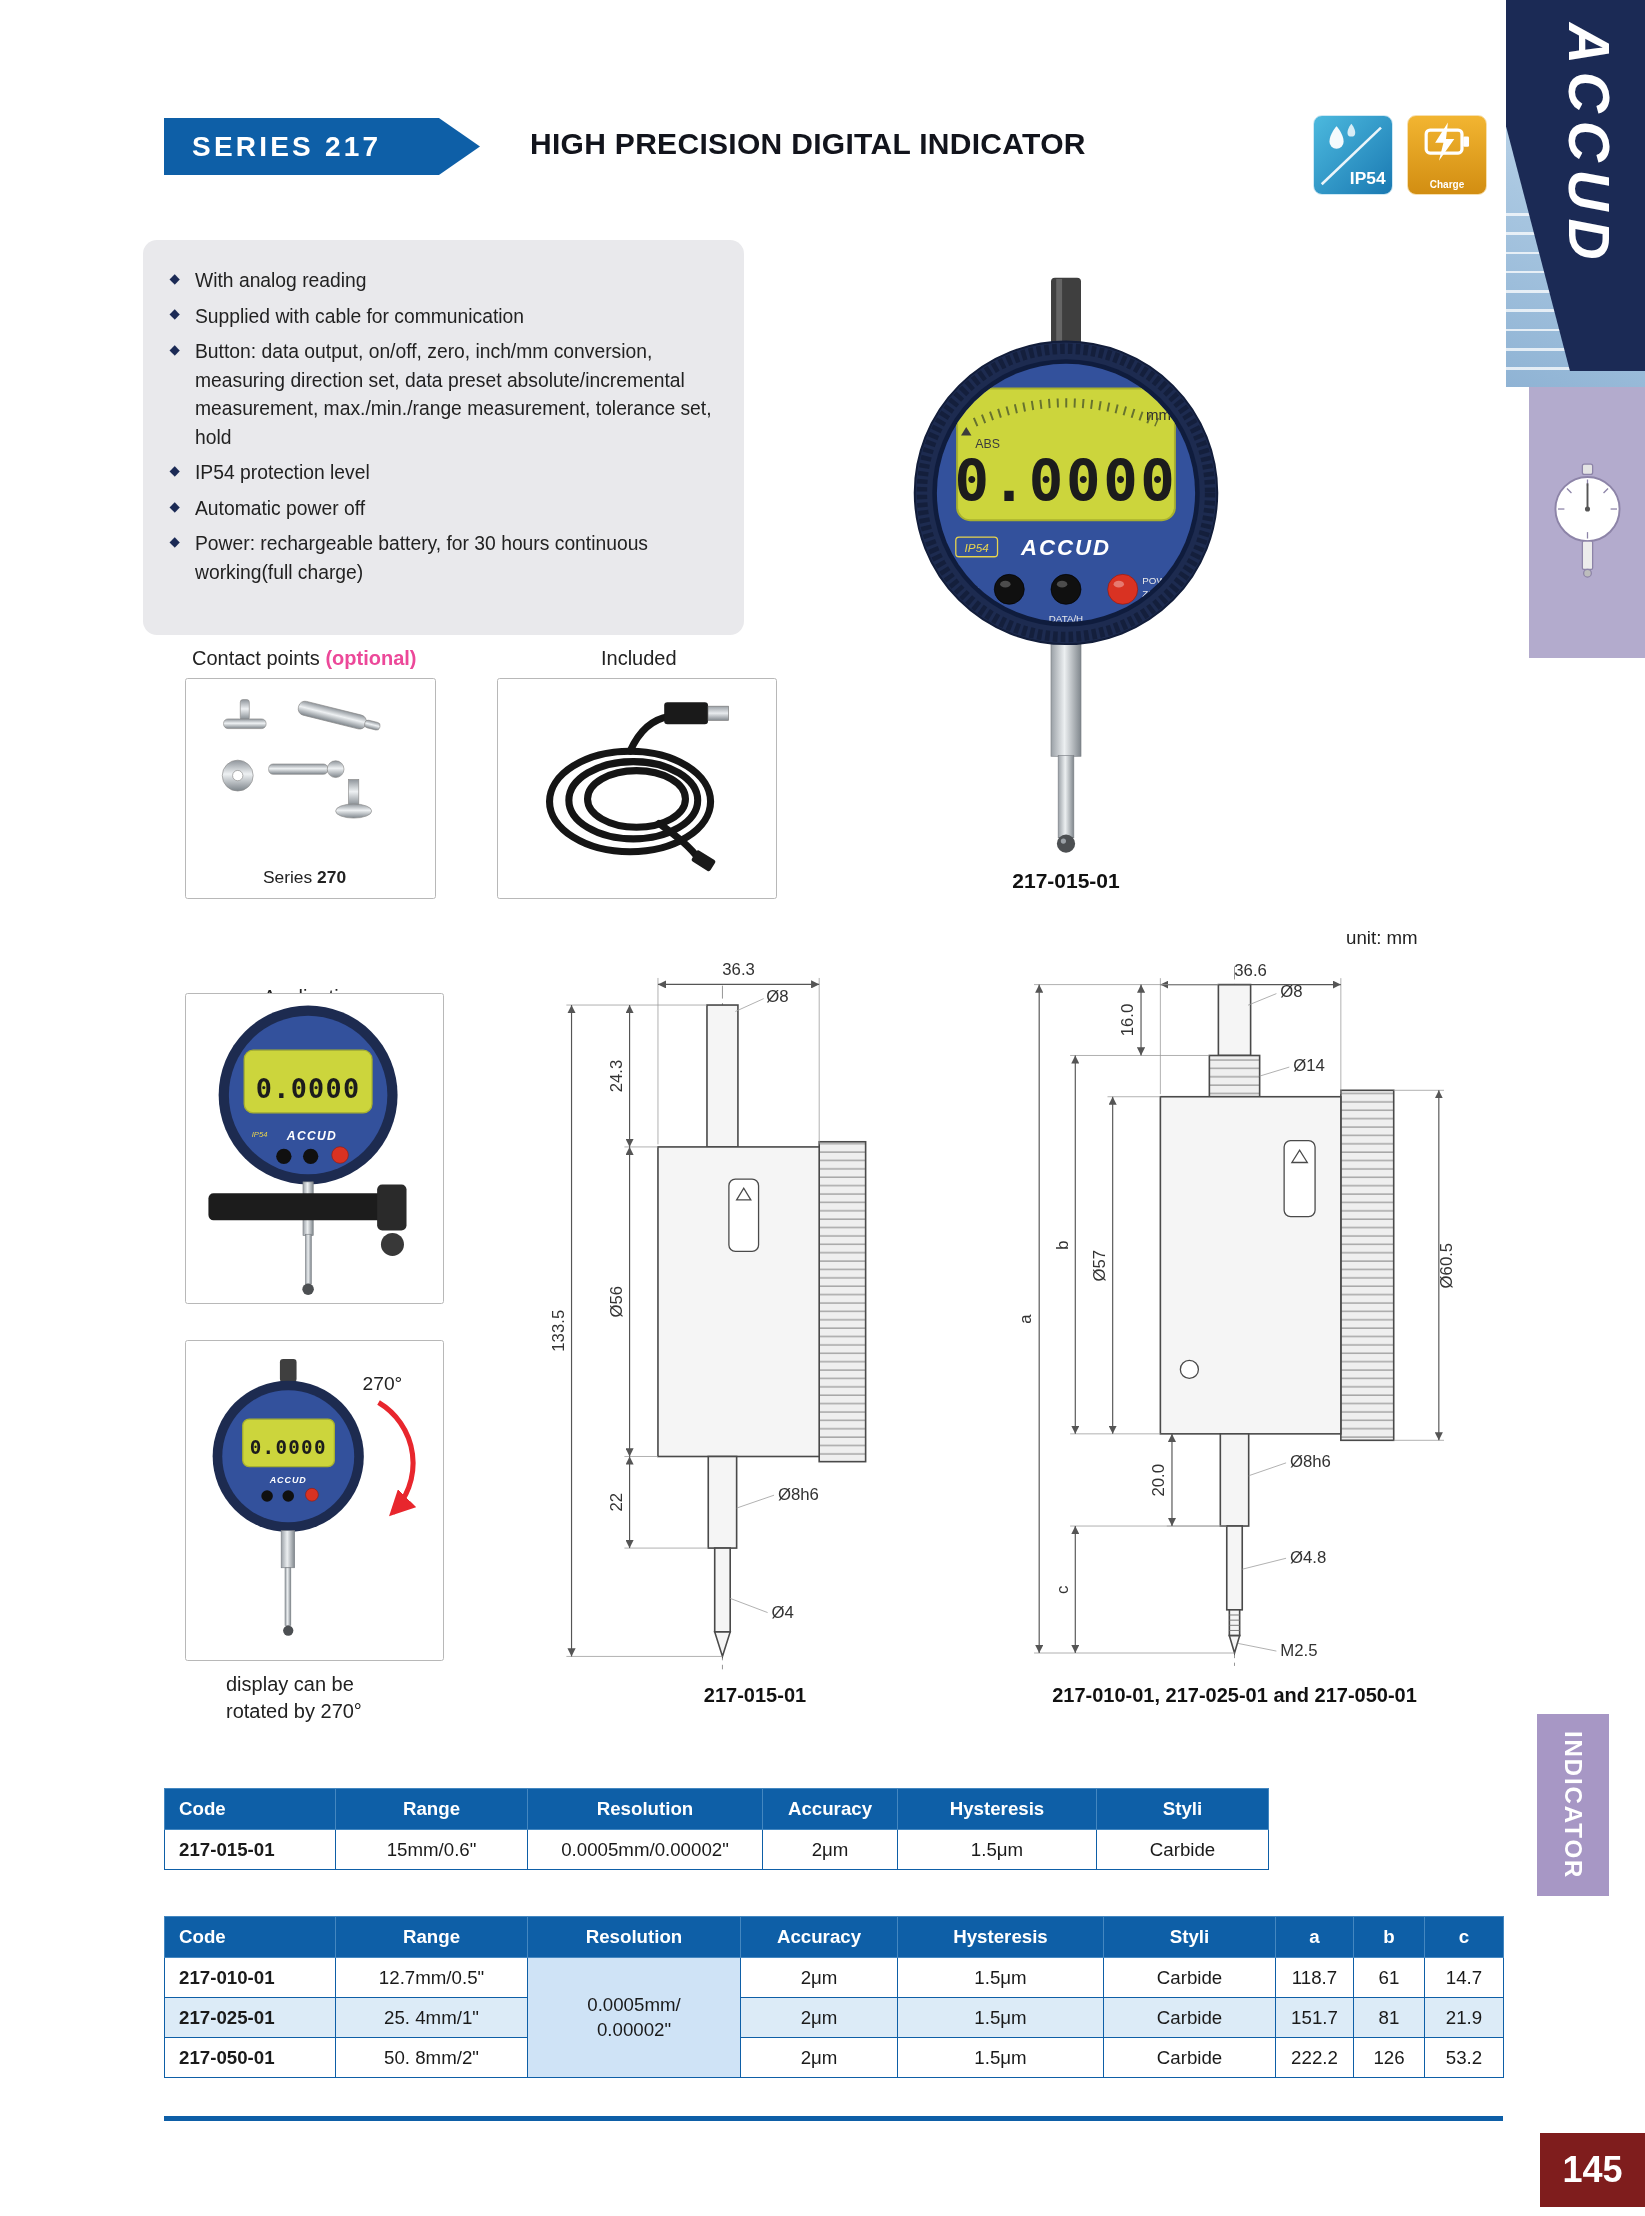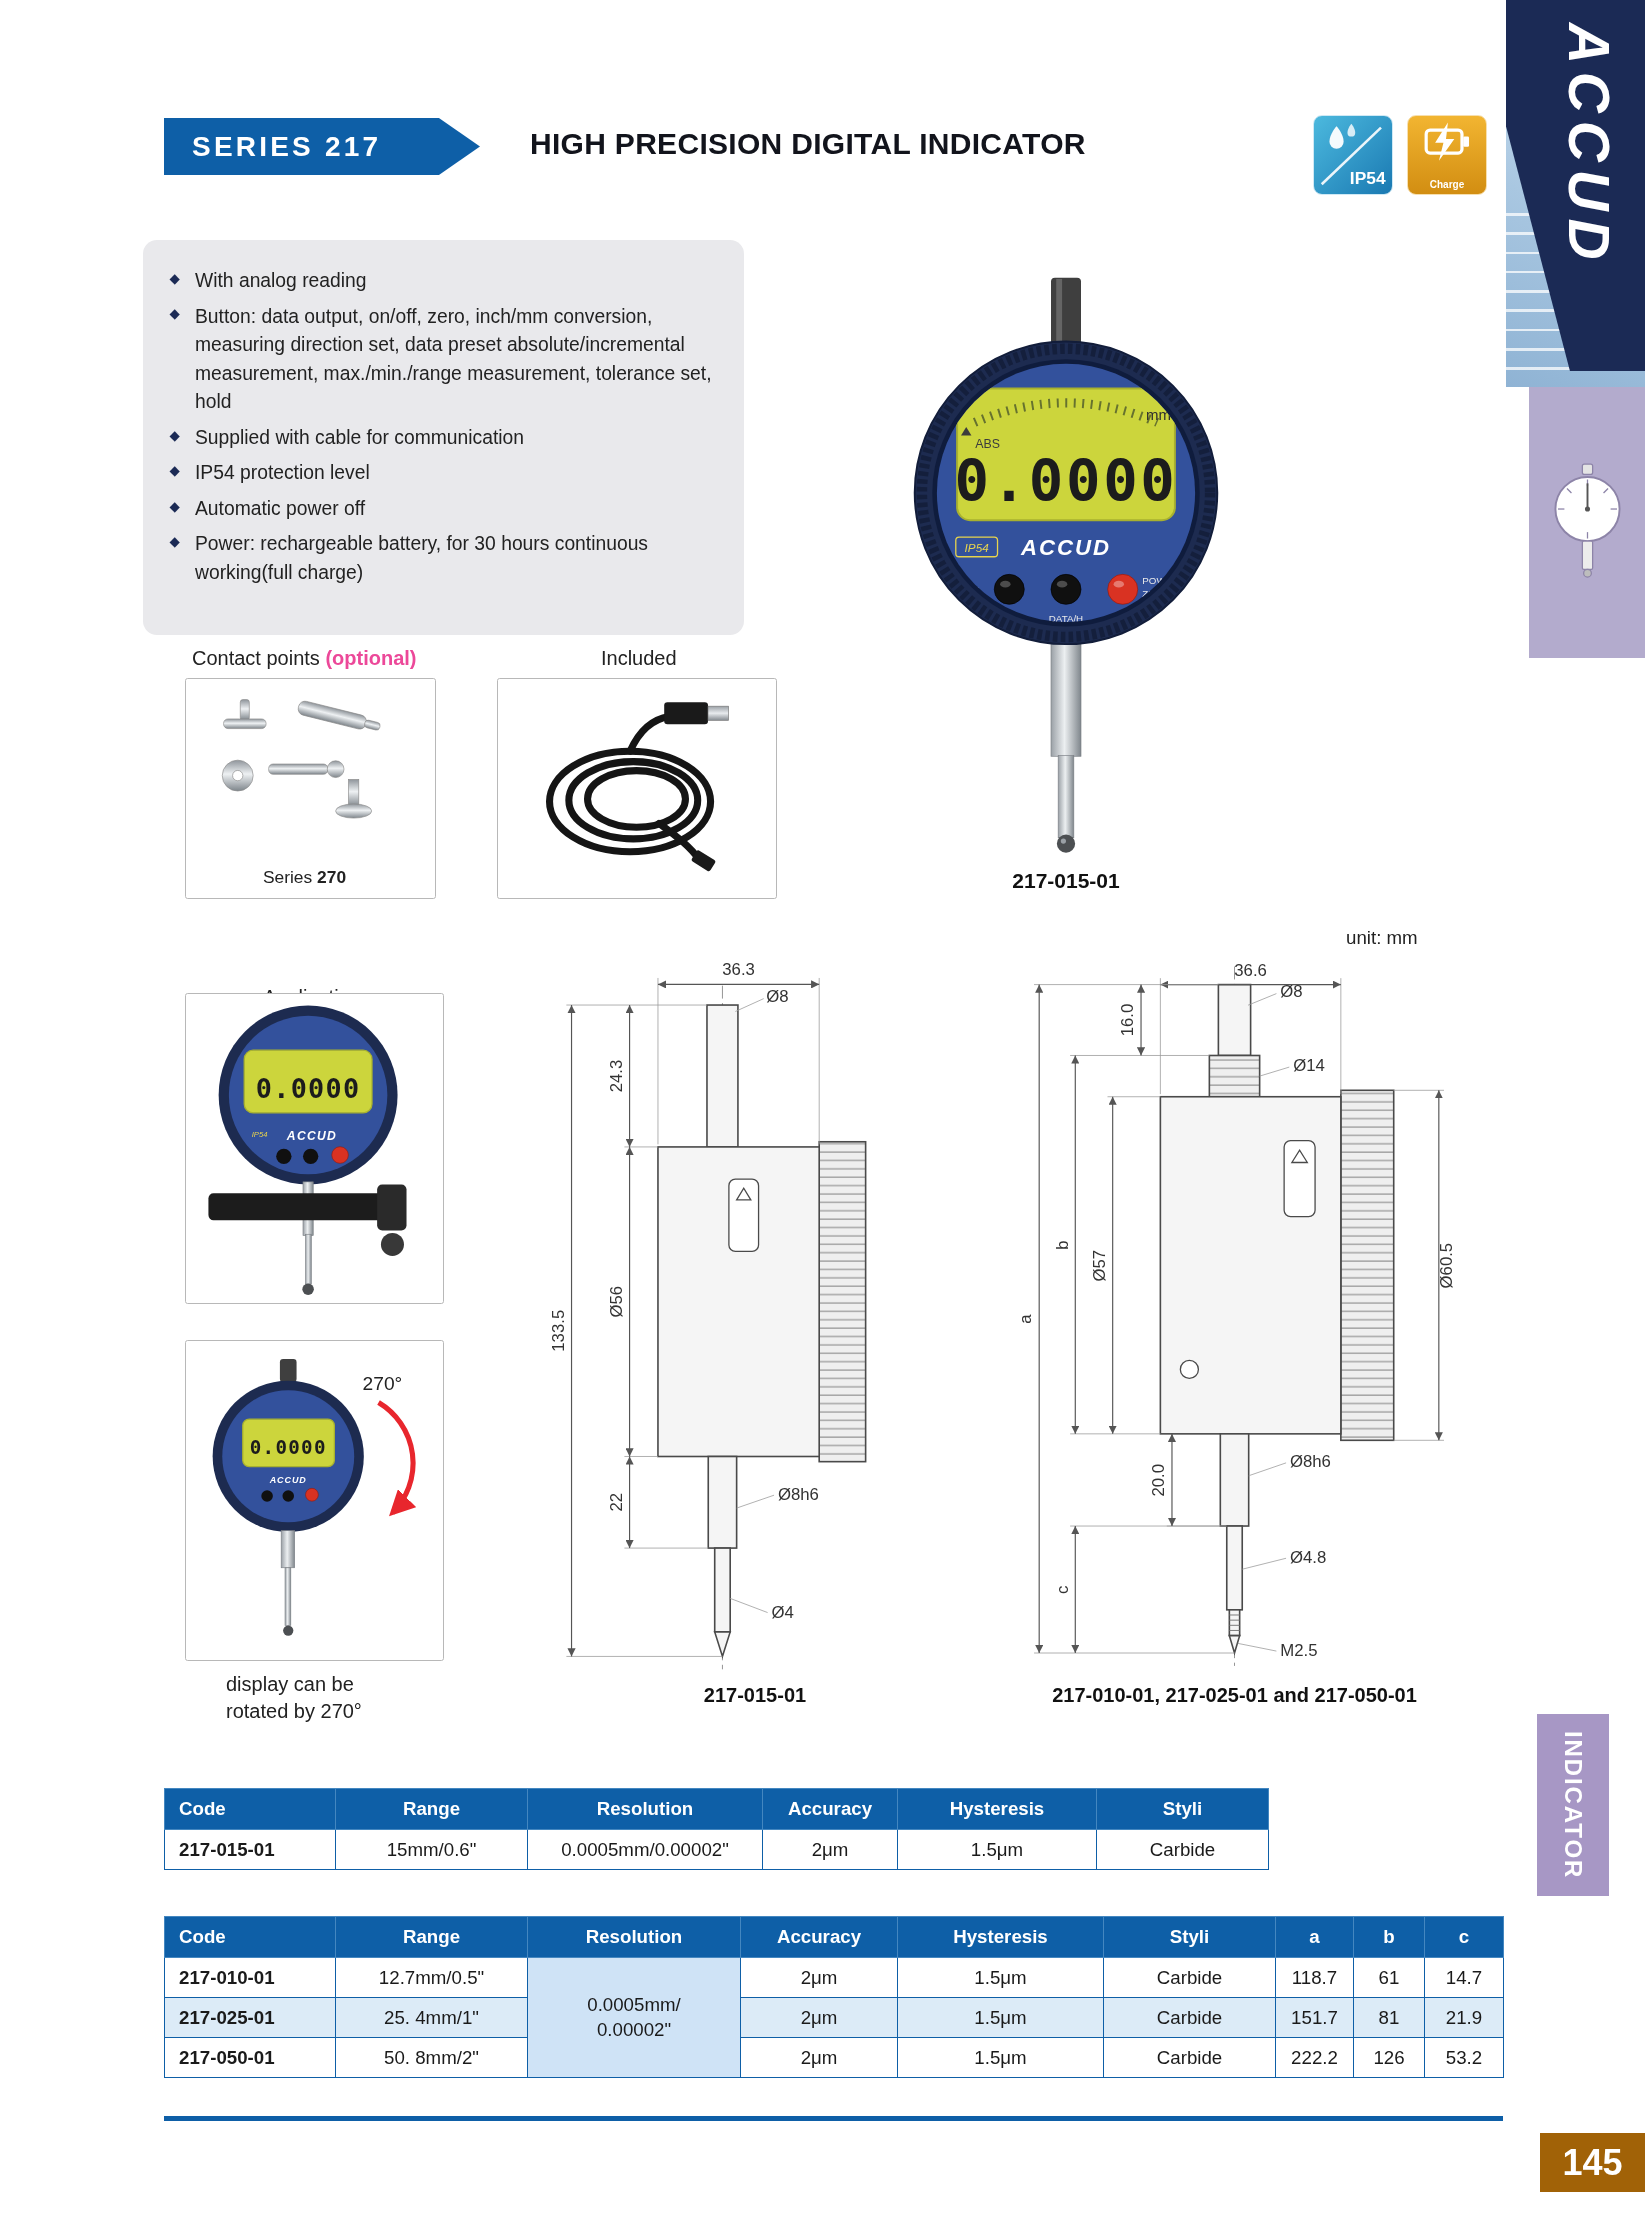--- a/index.html
+++ b/index.html
@@ -30,22 +30,22 @@
     background:repeating-linear-gradient(to bottom, rgba(255,255,255,0.75) 0 2.6px, transparent 2.6px 19.3px); }
   .corner-navy { position:absolute; top:0; right:0; width:139px; height:371px; background:#1b2a55;
     clip-path:polygon(0 0, 100% 0, 100% 100%, 46% 100%, 0 34%); }
   .brand-vertical { position:absolute; top:23px; right:23px; writing-mode:vertical-rl;
     color:#fff; font-size:57px; font-weight:bold; font-style:italic; letter-spacing:7.7px; }
   .corner-lavender { position:absolute; top:387px; right:0; width:116px; height:271px;
     background:#b3abcd; display:flex; align-items:center; justify-content:center; }
   .side-tab { position:absolute; left:1537px; top:1714px; width:72px; height:182px;
     background:#a797c5; display:flex; align-items:center; justify-content:center; }
   .side-tab span { writing-mode:vertical-rl; color:#fff; font-size:24px; font-weight:bold; letter-spacing:1.9px; }
-  .page-num { position:absolute; left:1540px; top:2133px; width:105px; height:59px;
-    background:#a16207; color:#fff; font-size:36px; font-weight:bold;
+  .page-num { position:absolute; left:1540px; top:2133px; width:105px; height:74px;
+    background:#7f1d1d; color:#fff; font-size:36px; font-weight:bold;
     display:flex; align-items:center; justify-content:center; }
 
   
   .features { position:absolute; left:143px; top:240px; width:601px; height:395px;
     background:#e9e9ec; border-radius:14px; padding:27px 18px 18px 18px; }
   .feature-list { list-style:none; margin:0; padding:0; }
   .feature-list li { position:relative; padding-left:34px; font-size:19.3px; line-height:1.48;
     margin-bottom:7px; color:#222; }
   .feature-list li::before { content:"◆"; position:absolute; left:8.4px; top:1.9px; font-size:13.5px; color:#1b2a55; }
 
@@ -143,22 +143,22 @@
       <rect x="28" y="22" width="56" height="36" rx="6" fill="none" stroke="#fff" stroke-width="5"></rect>
       <rect x="86" y="32" width="9" height="16" rx="2" fill="#fff"></rect>
       <polygon points="62,10 42,42 55,42 48,70 72,36 59,36" fill="#fff"></polygon>
     </svg>
     <div class="badge-label">Charge</div>
   </div>
 
   <div class="features">
     <ul class="feature-list">
       <li>With analog reading</li>
+      <li>Supplied with cable for communication</li>
       <li>Button: data output, on/off, zero, inch/mm conversion, measuring direction set, data preset absolute/incremental measurement, max./min./range measurement, tolerance set, hold</li>
-      <li>Supplied with cable for communication</li>
       <li>IP54 protection level</li>
       <li>Automatic power off</li>
       <li>Power: rechargeable battery, for 30 hours continuous working(full charge)</li>
     </ul>
   </div>
 
   <div class="section-label" style="left:192px; top:647px;">
     <span>Contact points</span>
     <span class="optional">(optional)</span>
   </div>

